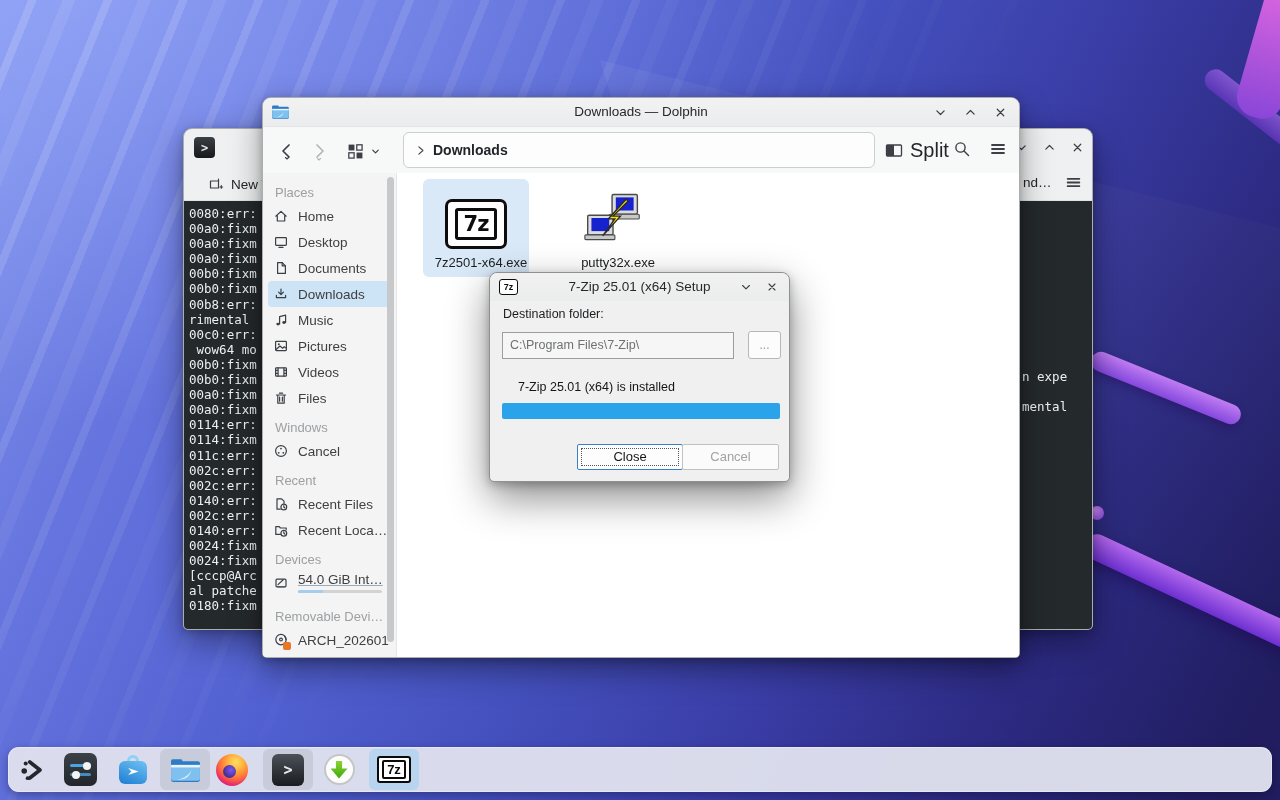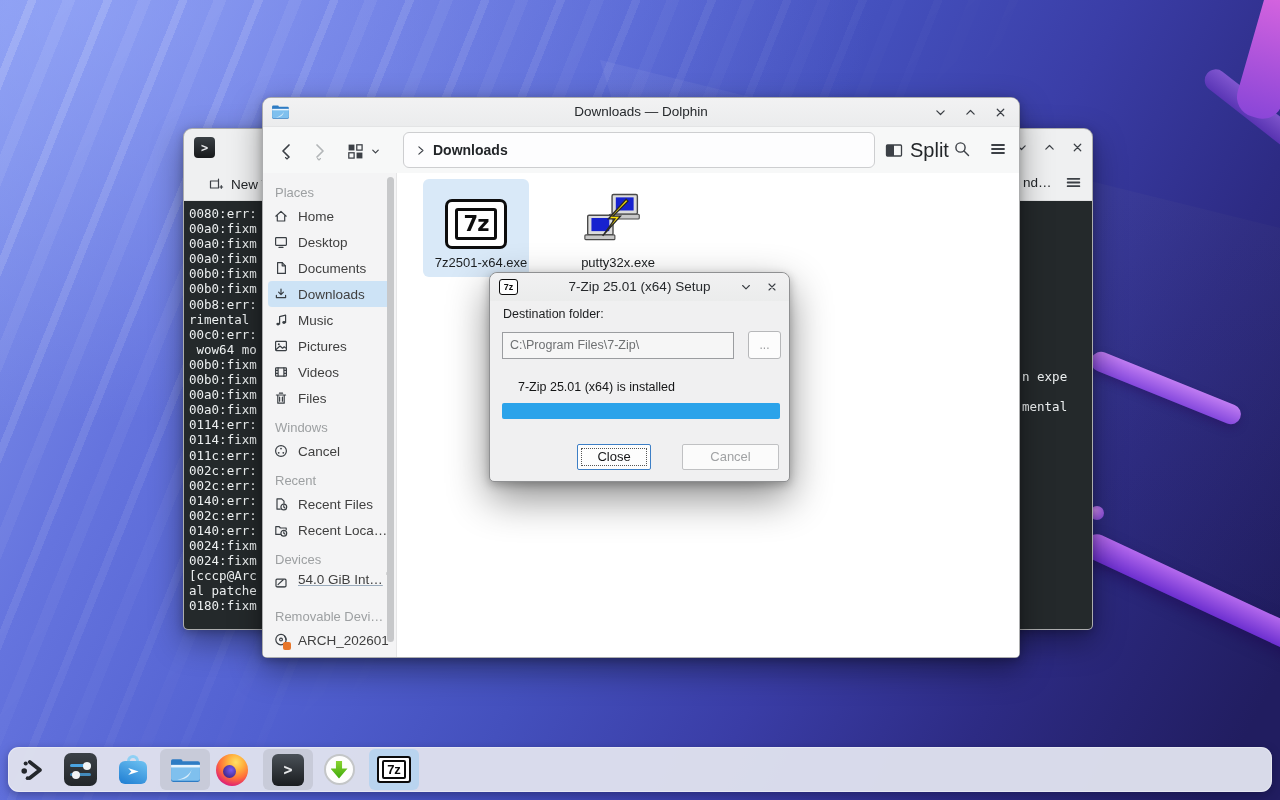--- a/index.html
+++ b/index.html
@@ -81,21 +81,21 @@
   #dbody { position:absolute; left:0; top:75px; right:0; bottom:0; background:#fff; border-radius:0 0 4px 4px; overflow:hidden; }
   #places { position:absolute; left:0; top:0; width:134px; bottom:0; background:#f4f4f5; border-right:1px solid #e6e6e7; padding-top:4px; }
   .phead { margin:8px 0 3px 12px; font-size:13px; color:#9da0a2; white-space:nowrap; overflow:hidden; }
   .phead.later { margin-top:9px; }
   .prow { height:26px; margin:0 5px; padding:0 5px; border-radius:4px; display:flex; align-items:center; gap:9px;
     font-size:13.5px; color:#404040; white-space:nowrap; overflow:hidden; }
   .prow.sel { background:var(--color-selection,#cde3f6); }
   .prow svg { flex:0 0 16px; }
   .picon { stroke:#3a3f44; stroke-width:1.2; fill:none; stroke-linecap:round; stroke-linejoin:round; }
   #device-row { height:30px; align-items:flex-start; padding-top:2px; }
-  #device-inner { display:flex; flex-direction:row; gap:3px; min-width:0; }
+  #device-inner { display:flex; flex-direction:column; gap:3px; min-width:0; }
   #device-label { font-size:13.5px; text-decoration:underline; text-decoration-color:#9ab; white-space:nowrap; }
   #disk-usage { width:84px; height:3px; background:#d2d3d4; border-radius:2px; overflow:hidden; }
   #disk-usage > div { height:100%; background:#a6cdec; }
   #places-scroll { position:absolute; left:124px; top:4px; width:7px; bottom:6px; }
   #places-scroll > div { width:7px; height:98%; border-radius:3.5px; background:#c7c8ca; }
   #fileview { position:absolute; left:135px; top:0; right:0; bottom:0; background:#fff; }
   .fitem { position:absolute; top:6px; width:106px; height:98px; border-radius:6px;
     display:flex; flex-direction:column; align-items:center; }
   .fitem.sel { background:#d9e9f8; }
   .fitem .ficon { height:70px; display:flex; align-items:flex-end; justify-content:center; padding-top:8px; }
@@ -121,21 +121,21 @@
   #dest-label { position:absolute; left:13px; top:34px; font-size:12.5px; color:#1b1d1f; }
   #dest-input { position:absolute; left:12px; top:59px; width:232px; height:27px; background:#f6f6f6;
     border:1px solid #9b9da0; font-size:12.5px; color:#6f7173; line-height:25px; padding-left:7px;
     white-space:nowrap; overflow:hidden; }
   #browse-btn { position:absolute; left:258px; top:58px; width:33px; height:28px; background:#fcfcfc;
     border:1px solid #b6b7b9; border-radius:3px; font-size:12px; color:#9a9b9d; text-align:center; line-height:26px; }
   #install-status { position:absolute; left:13px; top:107px; font-size:12.5px; color:#141516;margin-left:15px; }
   #dlg-progress { position:absolute; left:12px; top:130px; width:278px; height:16px; background:#dfe0e1; border-radius:2px; overflow:hidden; }
   #dlg-progress > div { height:100%; background:var(--color-progress-blue,#2ba3ea); }
   .dlg-btn { position:absolute; top:171px; height:26px; font-size:13px; text-align:center; line-height:23px; border-radius:2px; }
-  #close-btn { left:87px; width:74px; background:#fdfdfd; border:1.6px solid #3d7fc6; color:#141516;
+  #close-btn { left:87px; width:106px; background:#fdfdfd; border:1.6px solid #3d7fc6; color:#141516;
     outline:1px dotted #555; outline-offset:-5px; }
   #cancel-btn { left:192px; width:97px; background:#fbfbfb; border:1px solid #c0c1c3; color:#a0a2a4; }
 
   
   #panel { position:absolute; left:8px; top:747px; width:1264px; height:45px; border-radius:11px;
     background:rgba(222,224,237,.97); box-shadow:0 3px 10px rgba(10,10,40,.35), inset 0 0 0 1px rgba(255,255,255,.35); }
   .slot { position:absolute; top:2px; width:50px; height:41px; border-radius:6px;
     display:flex; align-items:center; justify-content:center; }
   .slot.open { background:#c8cbd9; }
   .slot.active { background:#b9d4ef; }

